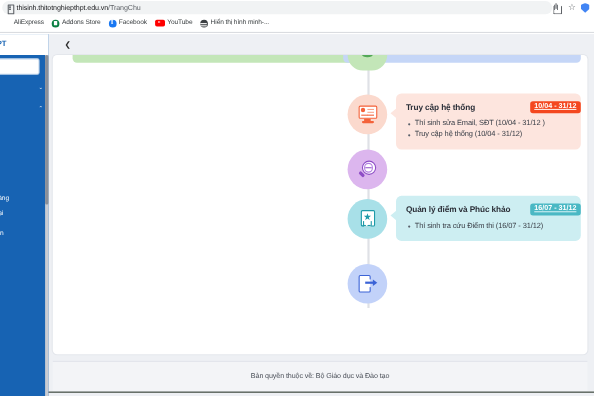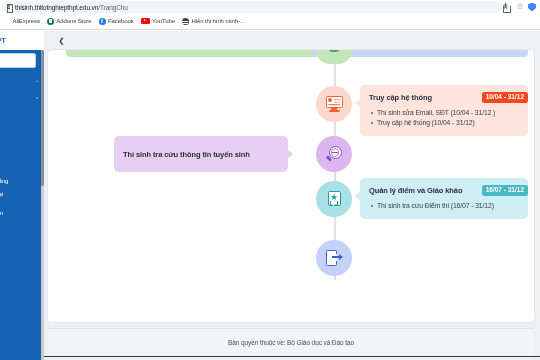--- a/index.html
+++ b/index.html
@@ -159,20 +159,21 @@
   }
 
   .node {
     position: absolute; left: 268px; width: 36px; height: 36px;
     border-radius: 50%; display: flex; align-items: center;
     justify-content: center; z-index: 3;
   }
   .card {
     position: absolute; border-radius: 5px; padding: 7px 0 8px 9px;
     z-index: 2;
+    text-decoration: underline;
   }
   .card.right { left: 312px; right: 6px; }
   .card.left  { right: 246px; left: 66px; }
   .card-head {
     display: flex; align-items: flex-start;
     justify-content: space-between; gap: 6px;
   }
   .card-title {
     font-size: 7.5px; font-weight: bold; color: #2b2f38;
     letter-spacing: -0.1px; line-height: 1.2; padding-top: 1px;
@@ -430,34 +431,31 @@
         </div>
 
         <div class="node" style="top:86px; background:#dcb6ee;">
           <span class="glyph g-search">
             <span class="ring"></span>
               <span class="ring2"></span>
             <span class="bar"></span>
               <span class="handle"></span>
           </span>
         </div>
-        <div class="card left" style="top:86px; background:#e6cff3; color:#e6cff3; height:36px; display:flex; align-items:center;">
-          <span class="card-title">Thí sinh tra cứu thông tin tuyển sinh</span>
-        </div>
 
         <div class="node" style="top:131px; background:#a8e0e8;">
           <span class="glyph g-badge">
             <span class="card2"></span>
               <span class="star">★</span>
               <span class="ribbon"></span>
           </span>
         </div>
         <div class="card right" style="top:128px; background:#cdeef2; color:#cdeef2;">
           <div class="card-head">
-            <span class="card-title">Quản lý điểm và Giáo khảo</span>
+            <span class="card-title">Quản lý điểm và Phúc khảo</span>
             <span class="badge" style="background:#4ab8c4;">16/07 - 31/12</span>
           </div>
           <div class="bullets">
             <div class="bullet">Thí sinh tra cứu Điểm thi (16/07 - 31/12)</div>
           </div>
         </div>
 
         <div class="node" style="top:190px; background:#c2d2f9;">
           <span class="glyph g-export">
             <span class="doc"></span>

